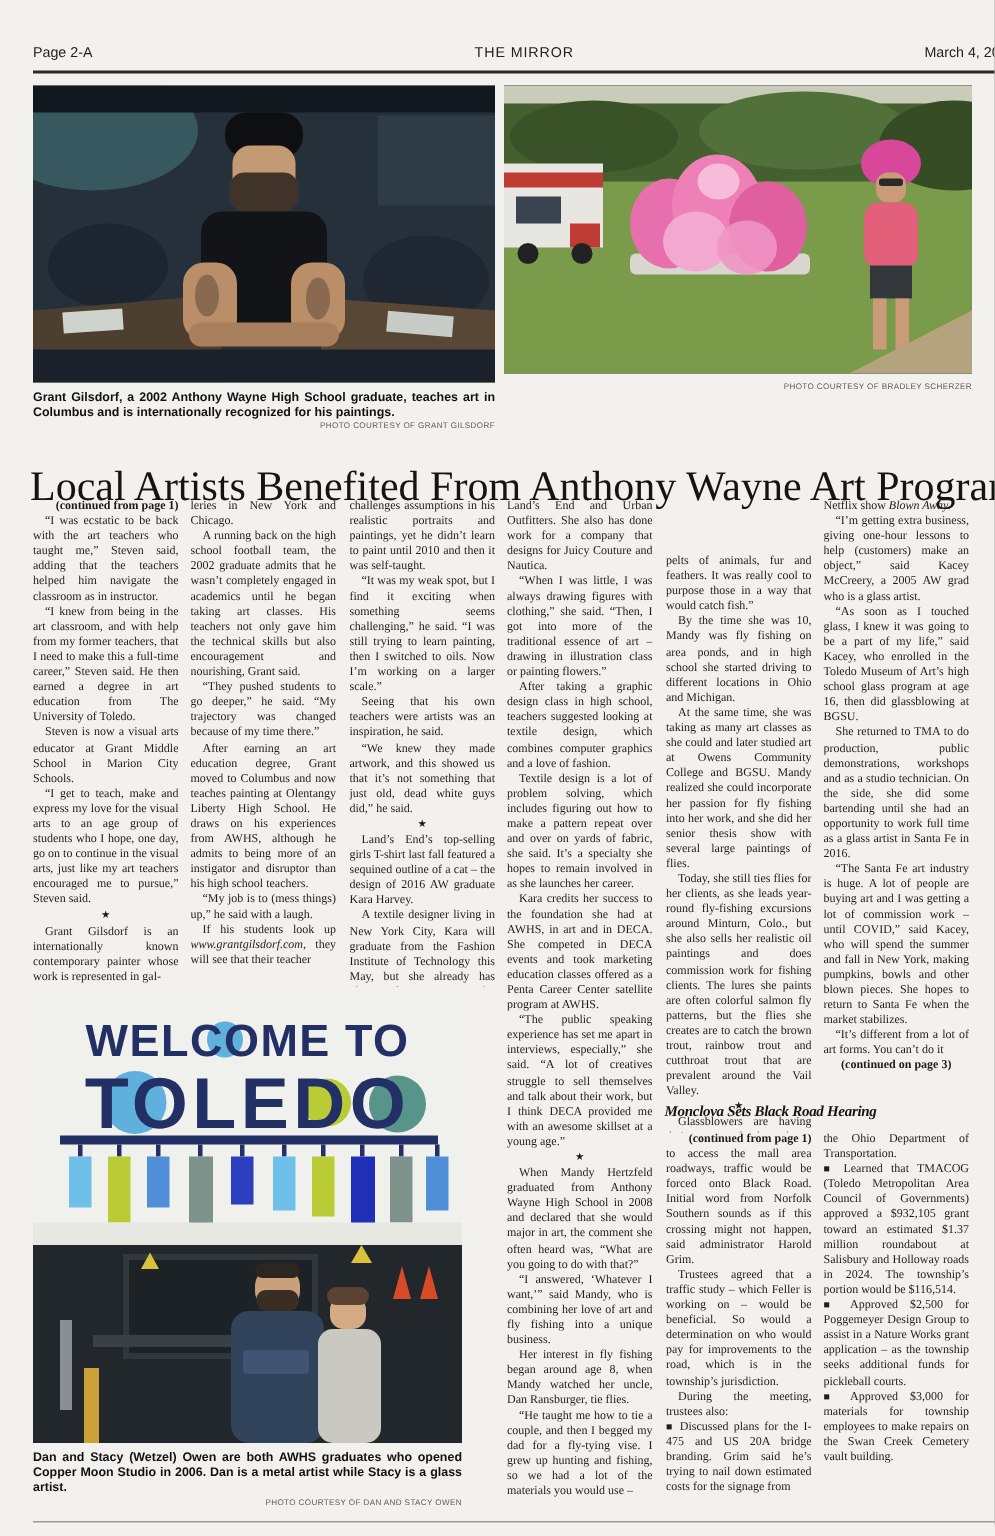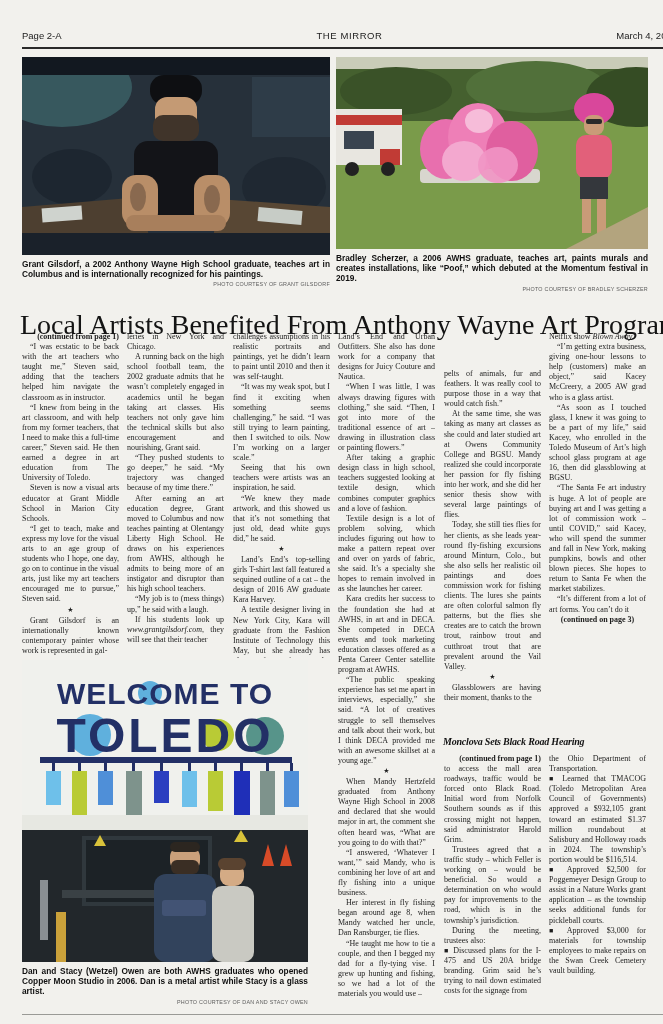--- a/index.html
+++ b/index.html
@@ -109,21 +109,20 @@
         <rect x="250" y="62" width="16" height="5" rx="2" fill="#2a2a2a"></rect>
         <rect x="240" y="78" width="36" height="44" rx="10" fill="#e2607a"></rect>
         <rect x="244" y="120" width="28" height="22" fill="#34373c"></rect>
         <rect x="246" y="142" width="9" height="34" fill="#c99b78"></rect>
         <rect x="261" y="142" width="9" height="34" fill="#c99b78"></rect>
       </g>
       <polygon points="312,150 230,192 312,192" fill="#b3a47e"></polygon>
     </svg>
   </div>
   <div class="cap" style="left:336px;top:253px;width:312px;">
-    <span>Bradley Scherzer, a 2006 AWHS graduate, teaches art, paints murals and creates installations, like “Poof,” which debuted at the Momentum festival in 2019.</span>
     <span class="credit">PHOTO COURTESY OF BRADLEY SCHERZER</span>
   </div>
 
   <h1 class="headline">Local Artists Benefited From Anthony Wayne Art Programs</h1>
 
   <div class="col" style="left:22px;top:332px;height:326px;">
     <p class="lead">(continued from page 1)</p>
     <p class="bp ind">“I was ecstatic to be back with the art teachers who taught me,” Steven said, adding that the teachers helped him navigate the classroom as in instructor.</p>
     <p class="bp ind">“I knew from being in the art classroom, and with help from my former teachers, that I need to make this a full-time career,” Steven said. He then earned a degree in art education from The University of Toledo.</p>
     <p class="bp ind">Steven is now a visual arts educator at Grant Middle School in Marion City Schools.</p>
@@ -160,30 +159,32 @@
     <p class="bp ind">“The public speaking experience has set me apart in interviews, especially,” she said. “A lot of creatives struggle to sell themselves and talk about their work, but I think DECA provided me with an awesome skillset at a young age.”</p>
     <div class="star">★</div>
     <p class="bp ind">When Mandy Hertzfeld graduated from Anthony Wayne High School in 2008 and declared that she would major in art, the comment she often heard was, “What are you going to do with that?”</p>
     <p class="bp ind">“I answered, ‘Whatever I want,’” said Mandy, who is combining her love of art and fly fishing into a unique business.</p>
     <p class="bp ind">Her interest in fly fishing began around age 8, when Mandy watched her uncle, Dan Ransburger, tie flies.</p>
     <p class="bp ind">“He taught me how to tie a couple, and then I begged my dad for a fly-tying vise. I grew up hunting and fishing, so we had a lot of the materials you would use –</p>
   </div>
 
   <div class="col" style="left:444px;top:332px;height:386px;margin-top:37px;">
     <p class="bp">pelts of animals, fur and feathers. It was really cool to purpose those in a way that would catch fish.”</p>
+    <p class="bp ind">By the time she was 10, Mandy was fly fishing on area ponds, and in high school she started driving to different locations in Ohio and Michigan.</p>
     <p class="bp ind">At the same time, she was taking as many art classes as she could and later studied art at Owens Community College and BGSU. Mandy realized she could incorporate her passion for fly fishing into her work, and she did her senior thesis show with several large paintings of flies.</p>
     <p class="bp ind">Today, she still ties flies for her clients, as she leads year-round fly-fishing excursions around Minturn, Colo., but she also sells her realistic oil paintings and does commission work for fishing clients. The lures she paints are often colorful salmon fly patterns, but the flies she creates are to catch the brown trout, rainbow trout and cutthroat trout that are prevalent around the Vail Valley.</p>
     <div class="star">★</div>
     <p class="bp ind">Glassblowers are having their moment, thanks to the</p>
   </div>
 
   <div class="col" style="left:549px;top:332px;height:388px;">
     <p class="bp"><span>Netflix show </span><i>Blown Away.</i></p>
     <p class="bp ind">“I’m getting extra business, giving one-hour lessons to help (customers) make an object,” said Kacey McCreery, a 2005 AW grad who is a glass artist.</p>
     <p class="bp ind">“As soon as I touched glass, I knew it was going to be a part of my life,” said Kacey, who enrolled in the Toledo Museum of Art’s high school glass program at age 16, then did glassblowing at BGSU.</p>
+    <p class="bp ind">She returned to TMA to do production, public demonstrations, workshops and as a studio technician. On the side, she did some bartending until she had an opportunity to work full time as a glass artist in Santa Fe in 2016.</p>
     <p class="bp ind">“The Santa Fe art industry is huge. A lot of people are buying art and I was getting a lot of commission work – until COVID,” said Kacey, who will spend the summer and fall in New York, making pumpkins, bowls and other blown pieces. She hopes to return to Santa Fe when the market stabilizes.</p>
     <p class="bp ind">“It’s different from a lot of art forms. You can’t do it</p>
     <p class="contd">(continued on page 3)</p>
   </div>
 
   <div class="ph" style="left:22px;top:660px;width:286px;height:302px;background:#eef0ee;">
     <svg width="286" height="302" viewBox="0 0 286 302">
       <rect width="286" height="160" fill="#f0f1ed"></rect>
       <g font-family="Liberation Sans, sans-serif" font-weight="bold">
         <circle cx="128" cy="33" r="12" fill="#5fb0dd"></circle>

